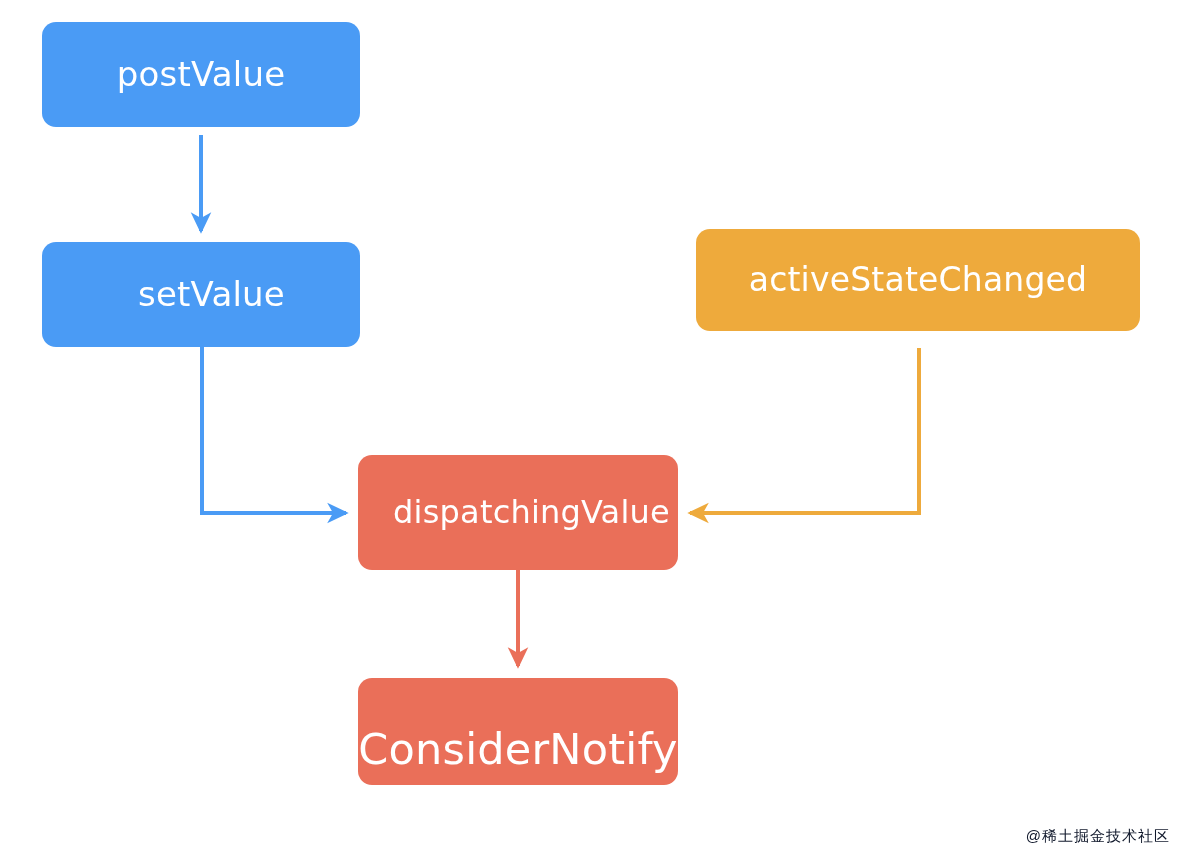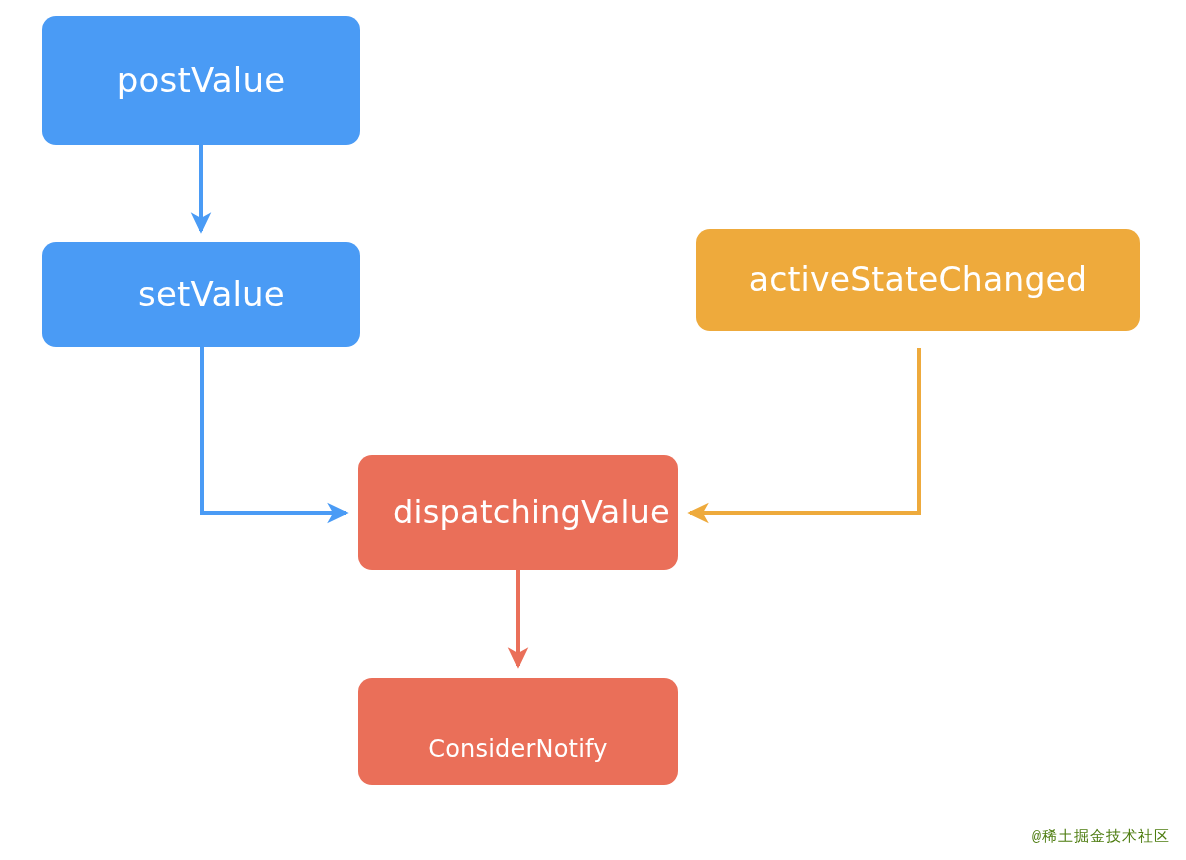--- a/index.html
+++ b/index.html
@@ -37,21 +37,21 @@
     font-family: "DejaVu Sans", sans-serif;
     -webkit-font-smoothing: antialiased;
   }
   .node-label {
     display: block;
     padding: 0 10px;
     white-space: nowrap;
     font-size: 34px;
   }
   #node-postValue {
-    left: 42px; top: 16px; width: 318px; height: 129px;
+    left: 42px; top: 22px; width: 318px; height: 105px;
     background: #4a9bf5;
   }
   #node-setValue {
     left: 42px; top: 242px; width: 318px; height: 105px;
     background: #4a9bf5;
     padding-left: 21px;
   }
   #node-activeStateChanged {
     left: 696px; top: 229px; width: 444px; height: 102px;
     background: #eeaa3c;
@@ -60,28 +60,28 @@
   #node-dispatchingValue {
     left: 358px; top: 455px; width: 320px; height: 115px;
     background: #ea6f59;
     padding-left: 27px;
   }
   #node-dispatchingValue .node-label { font-size: 32px; }
   #node-ConsiderNotify {
     left: 358px; top: 678px; width: 320px; height: 107px;
     background: #ea6f59;
   }
-  #node-ConsiderNotify .node-label { font-size: 24px; margin-top: 36px; }
+  #node-ConsiderNotify .node-label { font-size: 43px; margin-top: 36px; }
   #watermark {
     position: absolute;
     right: 16px;
     bottom: 14px;
     font-size: 15px;
-    color: #4d7c0f;
-    font-family: Liberation Mono, monospace;
+    color: #0f172a;
+    font-family: Liberation Sans, sans-serif;
     letter-spacing: 1px;
     white-space: nowrap;
   }
 </style>
 </head>
 <body>
 
 <div id="canvas">
 
   <svg id="edge-layer" width="1186" height="860" viewBox="0 0 1186 860" xmlns="http://www.w3.org/2000/svg">

